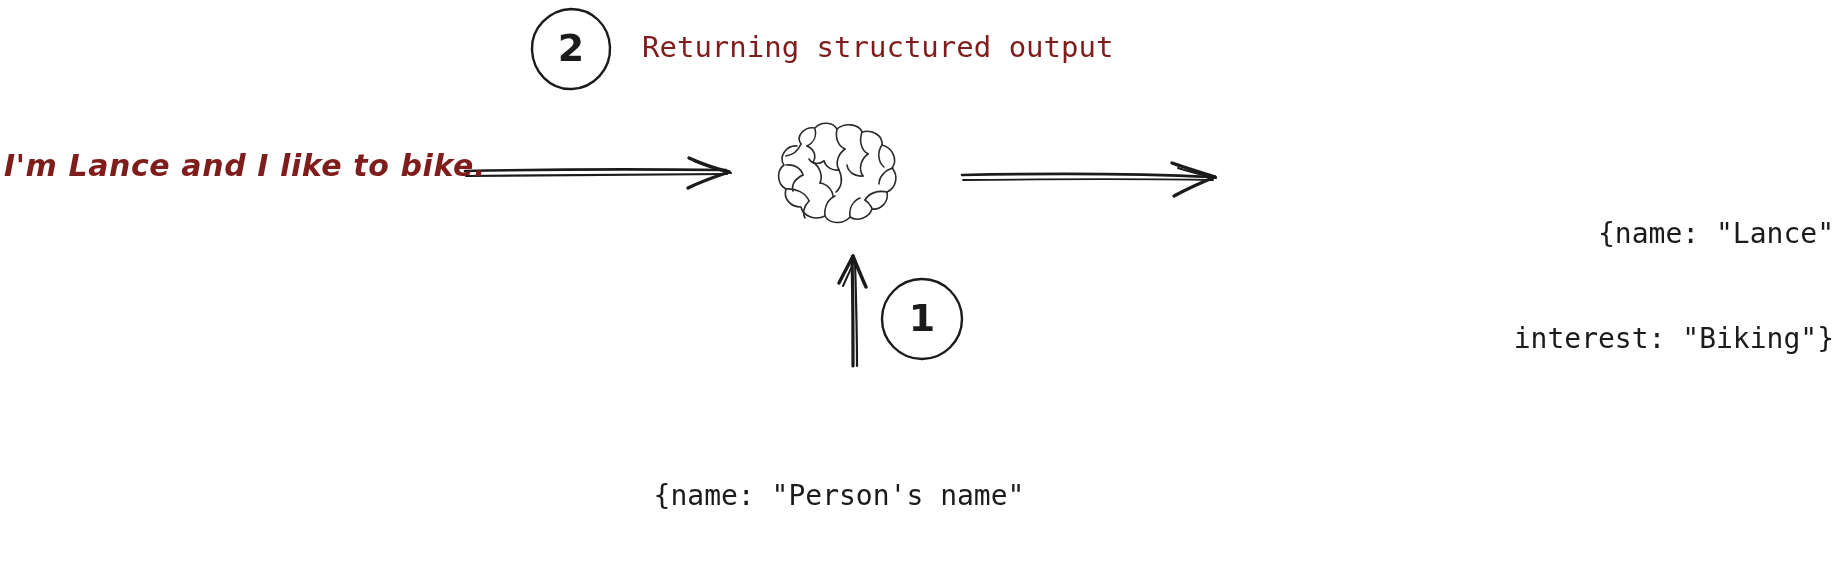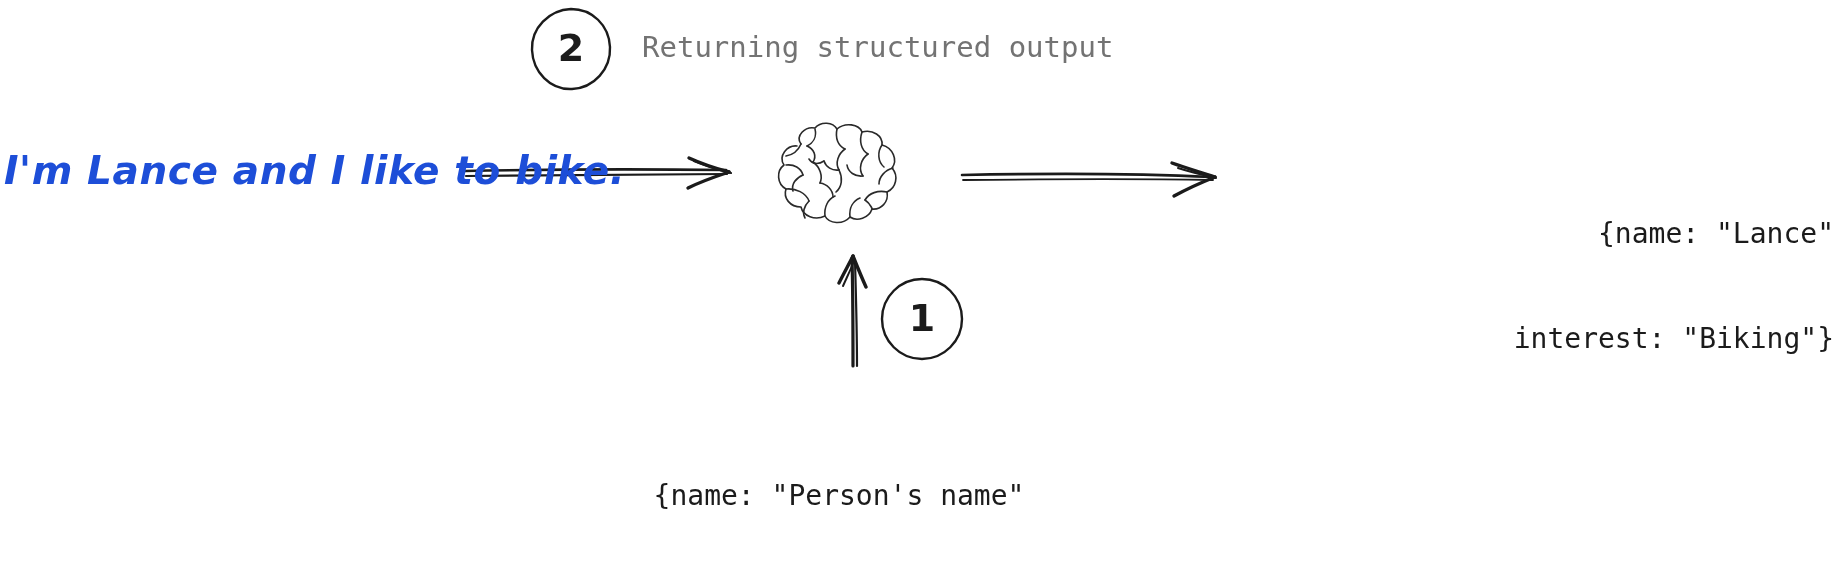--- a/index.html
+++ b/index.html
@@ -23,31 +23,31 @@
   }
 
   
   .input-text {
     position: absolute;
     left: 4px;
     top: 148px;
     font-family: "DejaVu Sans", sans-serif;
     font-style: italic;
     font-weight: 600;
-    font-size: 39px;
+    font-size: 30px;
     letter-spacing: 0.6px;
-    color: #1d4ed8;
+    color: #7f1d1d;
     white-space: nowrap;
   }
 
   .step-label {
     position: absolute;
     font-family: "DejaVu Sans Mono", monospace;
     font-size: 29px;
-    color: #737373;
+    color: #7f1d1d;
     white-space: nowrap;
     letter-spacing: 0px;
   }
   .step-label-returning {
     left: 642px;
     top: 30px;
   }
   .step-label-schema {
     left: 524px;
     top: 301px;

